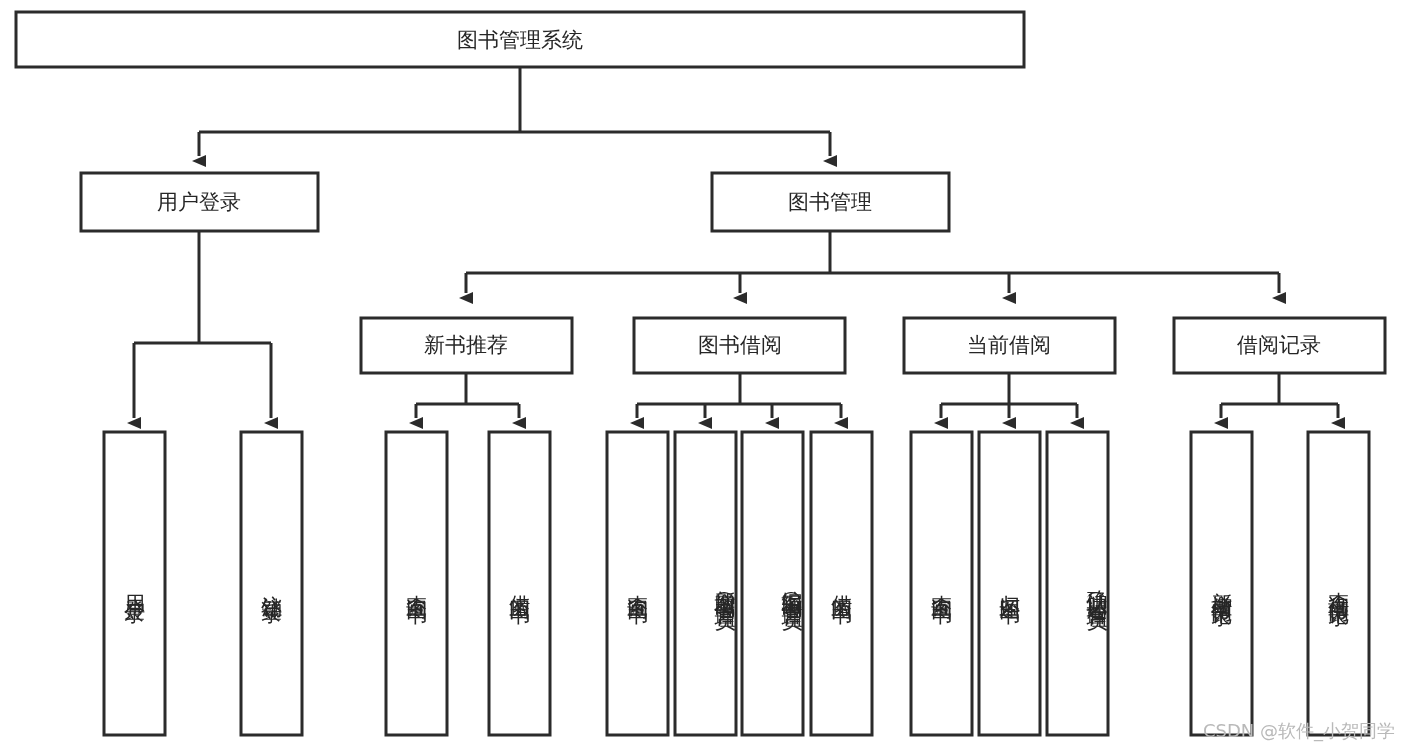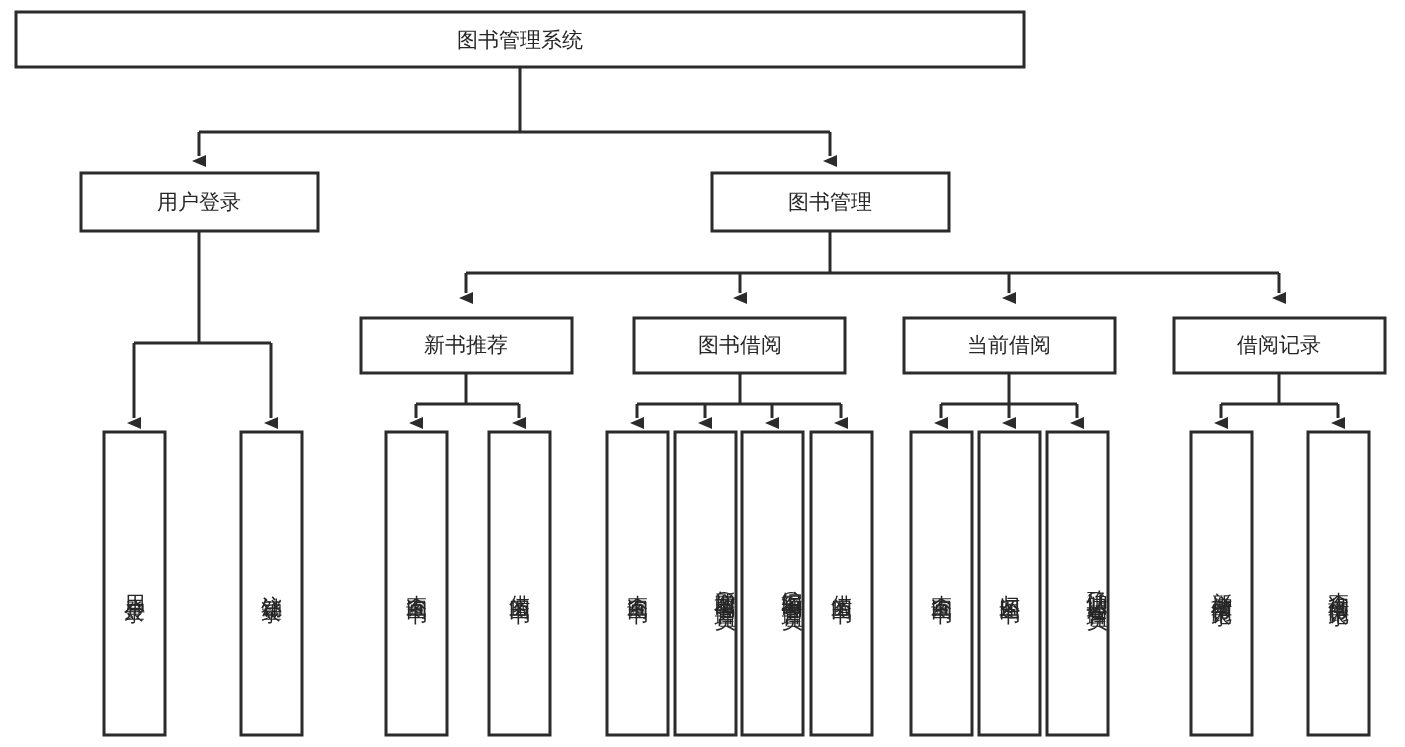--- a/index.html
+++ b/index.html
@@ -209,14 +209,15 @@
   <div class="vlabel" style="left:742px; top:440px; width:61px; height:292px;">编辑图书（管理员）</div>
   <div class="vlabel center-v" style="left:811px; top:432px; width:61px; height:303px;">借阅图书</div>
 
   <div class="vlabel center-v" style="left:911px; top:432px; width:61px; height:303px;">查询图书</div>
   <div class="vlabel center-v" style="left:979px; top:432px; width:61px; height:303px;">归还图书</div>
   <div class="vlabel" style="left:1047px; top:440px; width:61px; height:292px;">确认归还（管理员）</div>
 
   <div class="vlabel center-v" style="left:1191px; top:432px; width:61px; height:303px;">新增借阅记录</div>
   <div class="vlabel center-v" style="left:1308px; top:432px; width:61px; height:303px;">查询借阅记录</div>
 
+  <div class="watermark">CSDN @软件_小贺同学</div>
 
 </div>
 
 </body></html>

